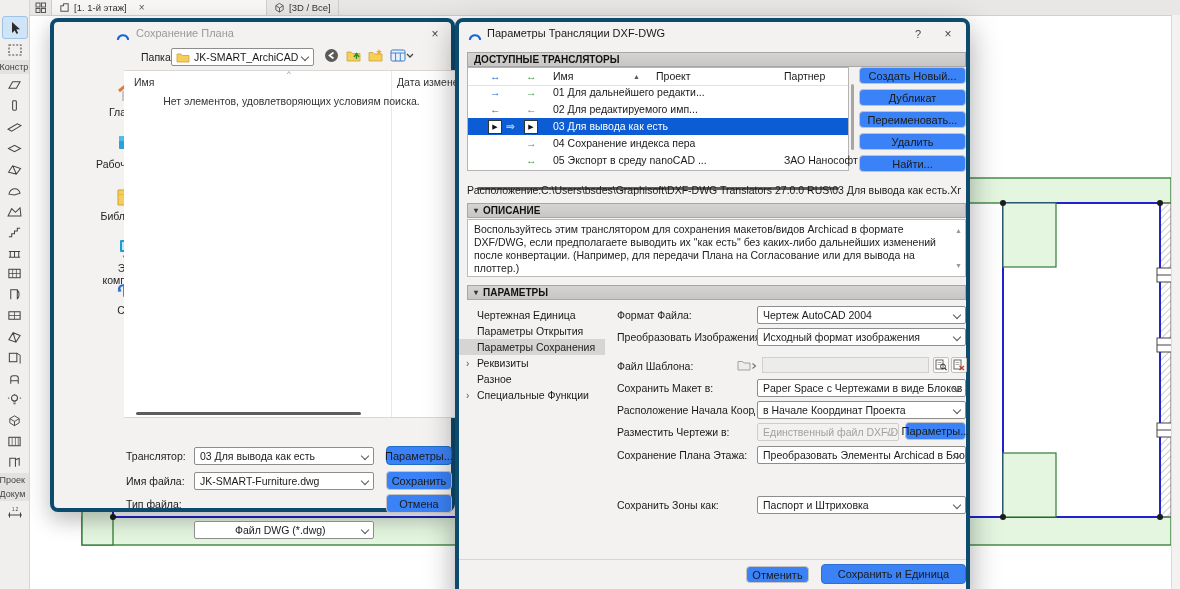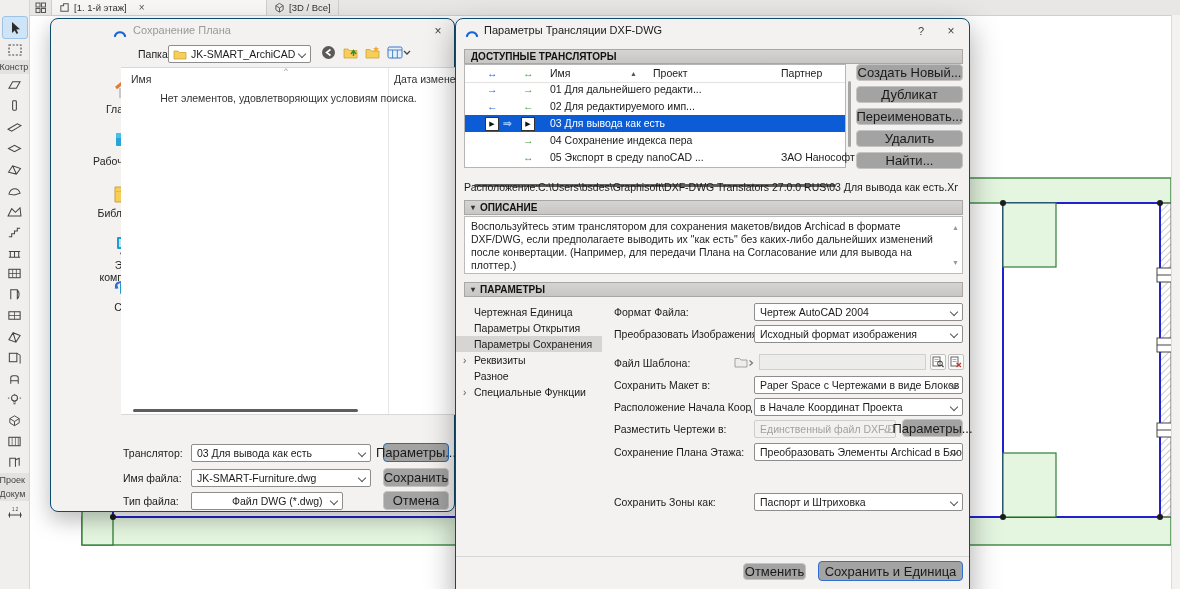--- a/index.html
+++ b/index.html
@@ -16,36 +16,36 @@
   .toolbar{position:absolute;left:0;top:0;width:30px;height:589px;background:#f1efee;
            border-right:1px solid #d8d6d4;z-index:3;display:flex;flex-direction:column;
            align-items:center;padding-top:16px;box-sizing:border-box;overflow:hidden;}
   .ti{width:24px;height:21px;display:flex;align-items:center;justify-content:center;flex:0 0 auto;}
   .ti.sel{background:#cfe4f7;border:1px solid #9cc3e8;border-radius:3px;}
   .tsec{font-size:9px;color:#444;background:#e4e2e0;width:30px;text-align:left;padding:2px 1px;
         flex:0 0 auto;white-space:nowrap;overflow:hidden;}
   .vscroll{position:absolute;right:0;top:15px;width:8px;height:574px;background:#f3f2f1;
            border-left:1px solid #dddbd9;z-index:2;}
   
-  .dlg{position:absolute;background:#f3f2f1;border:1px solid #0c4a6e;border-radius:8px;box-sizing:border-box;}
+  .dlg{position:absolute;background:#f3f2f1;border:4px solid #0c4a6e;border-radius:8px;box-sizing:border-box;}
   .save-dlg{left:50px;top:18px;width:405px;height:494px;z-index:5;box-shadow:0 8px 22px rgba(0,0,0,.28);}
   .trans-dlg{left:455px;top:18px;width:515px;height:587px;z-index:6;box-shadow:0 10px 30px rgba(0,0,0,.35);}
   .titlebar{position:absolute;left:0;top:0;right:0;height:24px;display:flex;align-items:center;}
   .dlg-title{font-size:11px;}
   .closex{position:absolute;top:4px;width:16px;height:16px;display:flex;align-items:center;
           justify-content:center;color:#444;font-size:12px;}
   
   .combo{position:absolute;height:18px;background:#fff;border:1px solid #8f8d8b;border-radius:2px;
          display:flex;align-items:center;padding:0 16px 0 5px;white-space:nowrap;overflow:hidden;
          font-size:10.5px;box-sizing:border-box;}
   .combo.disabled{background:#f2f1f0;color:#a3a1a0;border-color:#cfcdcb;}
   .chev{position:absolute;right:5px;top:5px;width:5px;height:5px;border-right:1.3px solid #555;
         border-bottom:1.3px solid #555;transform:rotate(45deg);}
   .combo.disabled .chev{border-color:#b5b3b1;}
-  .btn{position:absolute;background:#a3a3a3;border:1px solid #c6c4c2;border-radius:4px;font-size:13px;
+  .btn{position:absolute;background:#3b82f6;border:1px solid #c6c4c2;border-radius:4px;font-size:11px;
        display:flex;align-items:center;justify-content:center;box-sizing:border-box;color:#1a1a1a;}
   .btn.accent{border:1.6px solid #1c6fc4;}
   .lbl{position:absolute;font-size:10.5px;white-space:nowrap;}
   .panel-hdr{position:absolute;height:15px;background:linear-gradient(#d6d4d2,#c8c6c4);
              border:1px solid #a9a7a5;display:flex;align-items:center;gap:5px;padding:0 6px;
              font-weight:bold;font-size:10px;color:#111;box-sizing:border-box;}
   .tri{font-size:8px;color:#333;}
   
   .filelist{position:absolute;left:70px;top:48px;width:335px;height:346px;background:#fff;
             border-top:1px solid #dad8d6;border-bottom:1px solid #dad8d6;}
@@ -372,21 +372,21 @@
     <span class="lbl" style="left:72px;top:453px;">Имя файла:</span>
     <div class="combo" style="left:140px;top:450px;width:180px;">
       <span>JK-SMART-Furniture.dwg</span>
       <span class="chev"></span>
     </div>
     <div class="btn" style="left:332px;top:449px;width:66px;height:19px;">
         <span>Сохранить</span>
       </div>
 
     <span class="lbl" style="left:72px;top:476px;">Тип файла:</span>
-    <div class="combo" style="left:140px;top:473px;width:152px;padding-left:40px;">
+    <div class="combo" style="left:140px;top:499px;width:180px;padding-left:40px;">
       <span>Файл DWG (*.dwg)</span>
       <span class="chev"></span>
     </div>
     <div class="btn" style="left:332px;top:472px;width:66px;height:19px;">
         <span>Отмена</span>
       </div>
   </div>
 
   <div class="dlg trans-dlg">
     <div class="titlebar">

